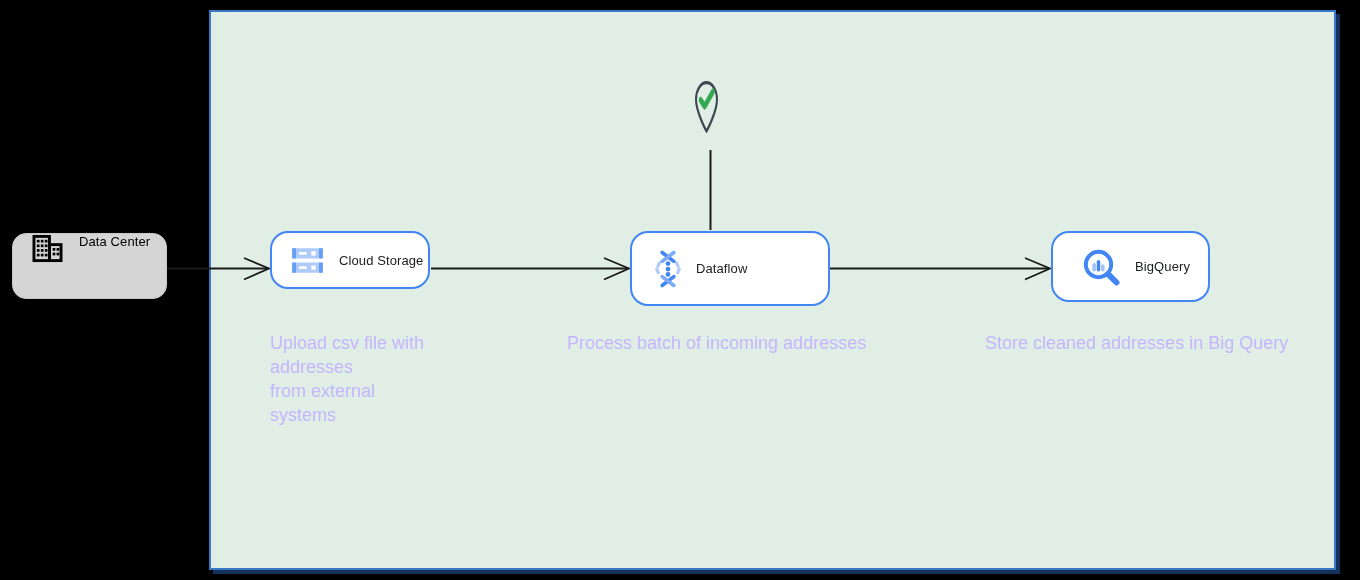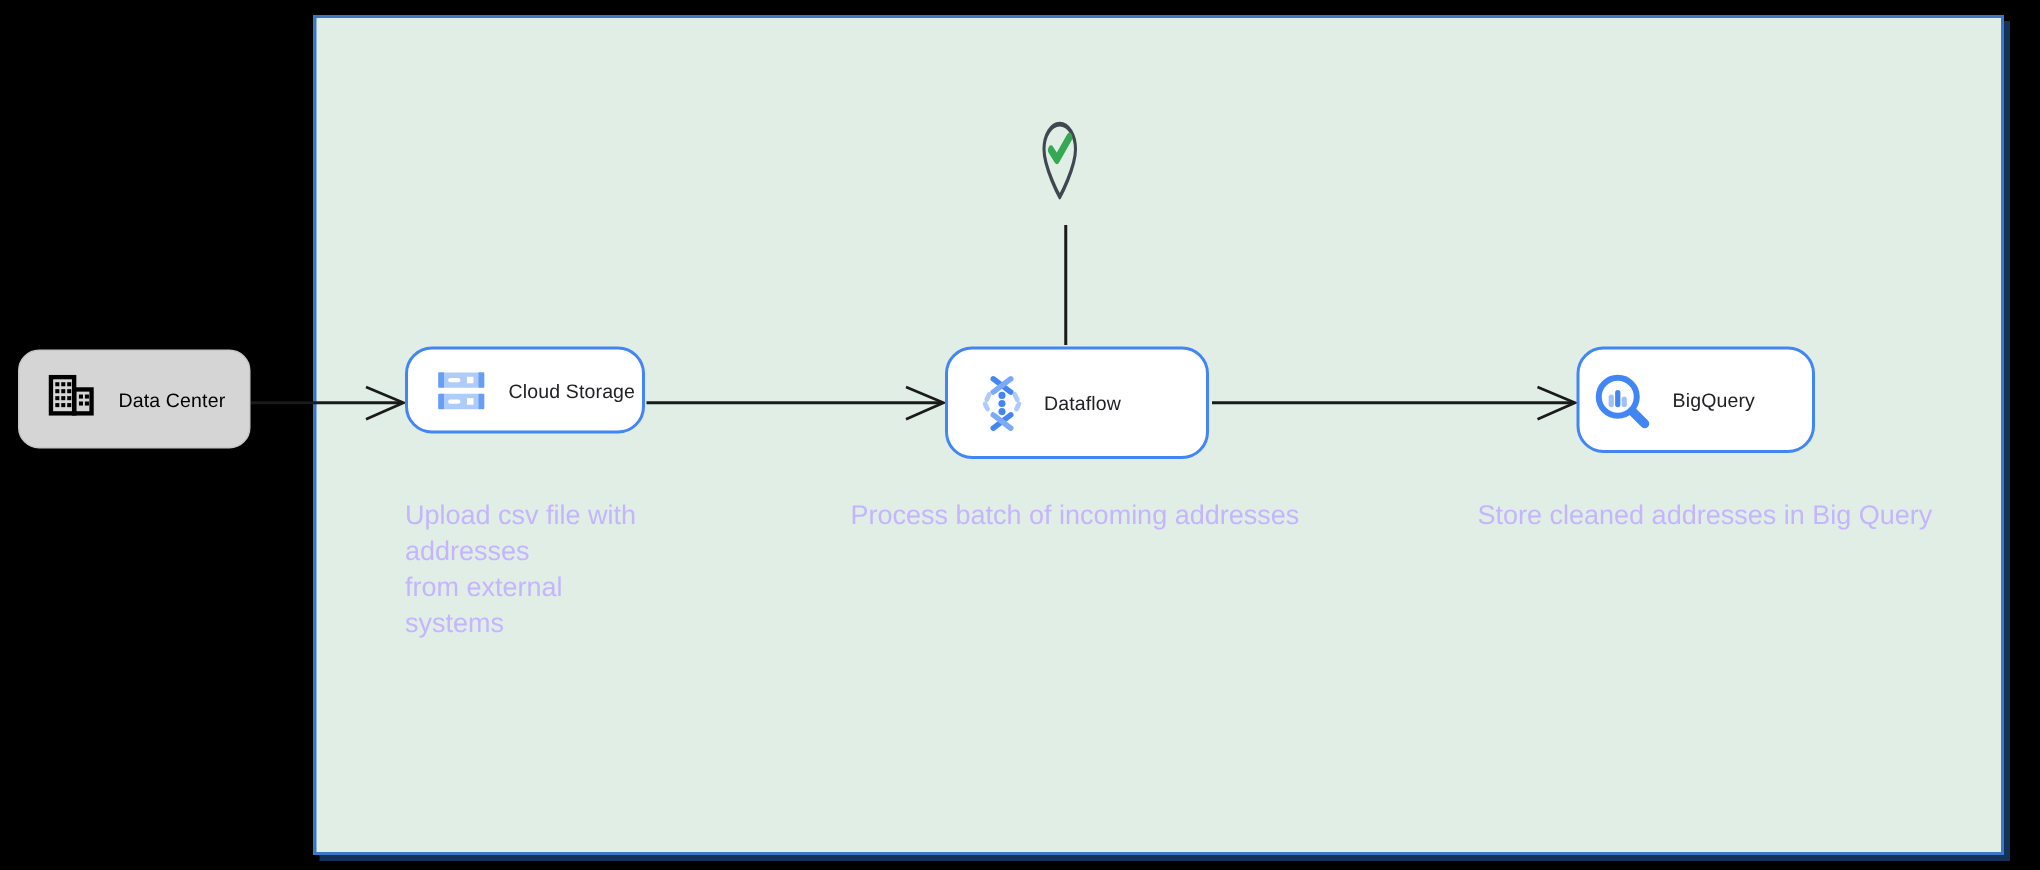--- a/index.html
+++ b/index.html
@@ -20,29 +20,29 @@
   .node {
     position:absolute; display:flex; align-items:center;
     background:#ffffff; border:2px solid #4285f4; border-radius:18px;
     z-index:10;
   }
   .node .icon { flex:0 0 auto; display:flex; align-items:center; justify-content:center; }
   .node-label { font-size:13px; color:#202124; letter-spacing:0.1px; }
 
   #node-cloud-storage { left:270px; top:231px; width:160px; height:58px; padding-left:18px; }
   #node-cloud-storage .node-label { margin-left:14px; }
-  #node-dataflow      { left:630px; top:231px; width:176px; height:75px; padding-left:17px; }
+  #node-dataflow      { left:630px; top:231px; width:200px; height:75px; padding-left:17px; }
   #node-dataflow .node-label { margin-left:9px; }
-  #node-bigquery      { left:1051px; top:231px; width:159px; height:71px; padding-left:8px; }
+  #node-bigquery      { left:1051px; top:231px; width:159px; height:71px; padding-left:28px; }
   #node-bigquery .node-label { margin-left:14px; }
 
   #node-data-center {
     position:absolute; left:12px; top:233px; width:155px; height:66px;
     background:#d5d5d5; border:1px solid #c7c7c7; border-radius:14px;
-    display:flex; align-items:center; padding-left:18px; z-index:10;
+    display:flex; align-items:flex-start; padding-left:18px; z-index:10;
   }
   #node-data-center .node-label { margin-left:15px; color:#000; }
 
   .pin-wrap { position:absolute; left:689px; top:79px; width:35px; height:56px; z-index:10; }
 
   .av-label {
     position:absolute; left:752px; top:88px; z-index:10;
     font-size:18px; line-height:23px; color:#101010; white-space:pre-line;
   }
 

